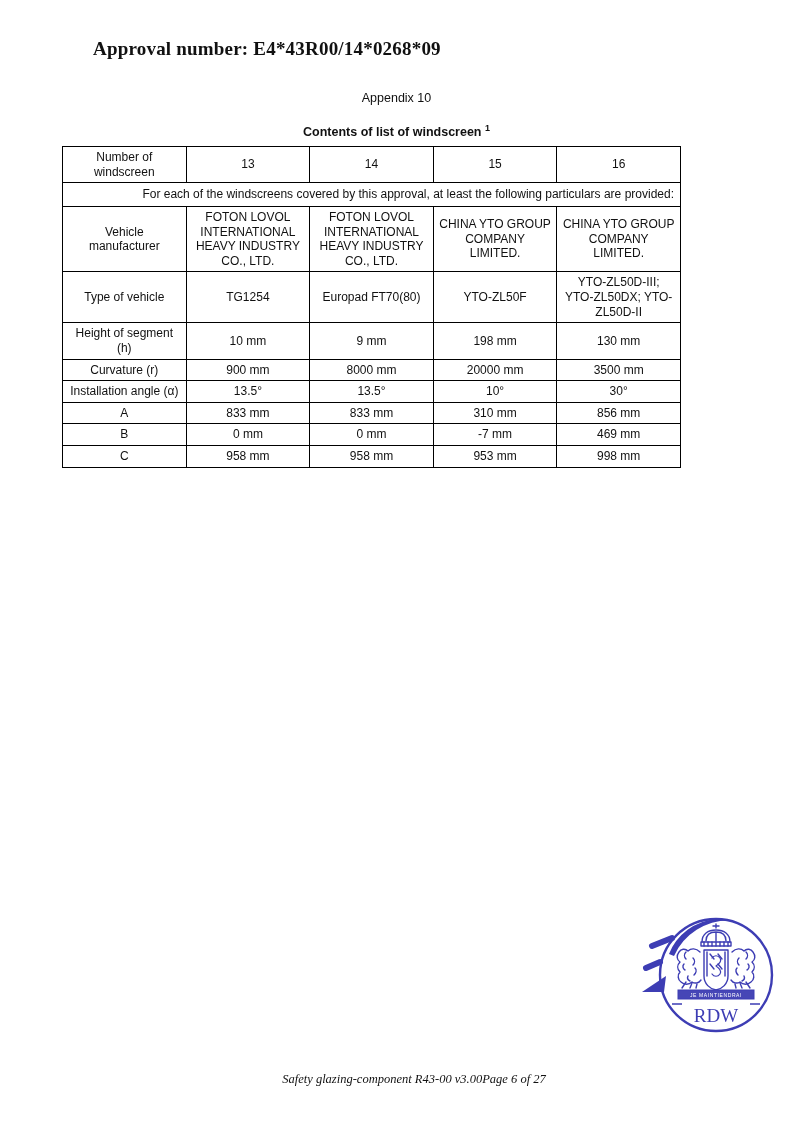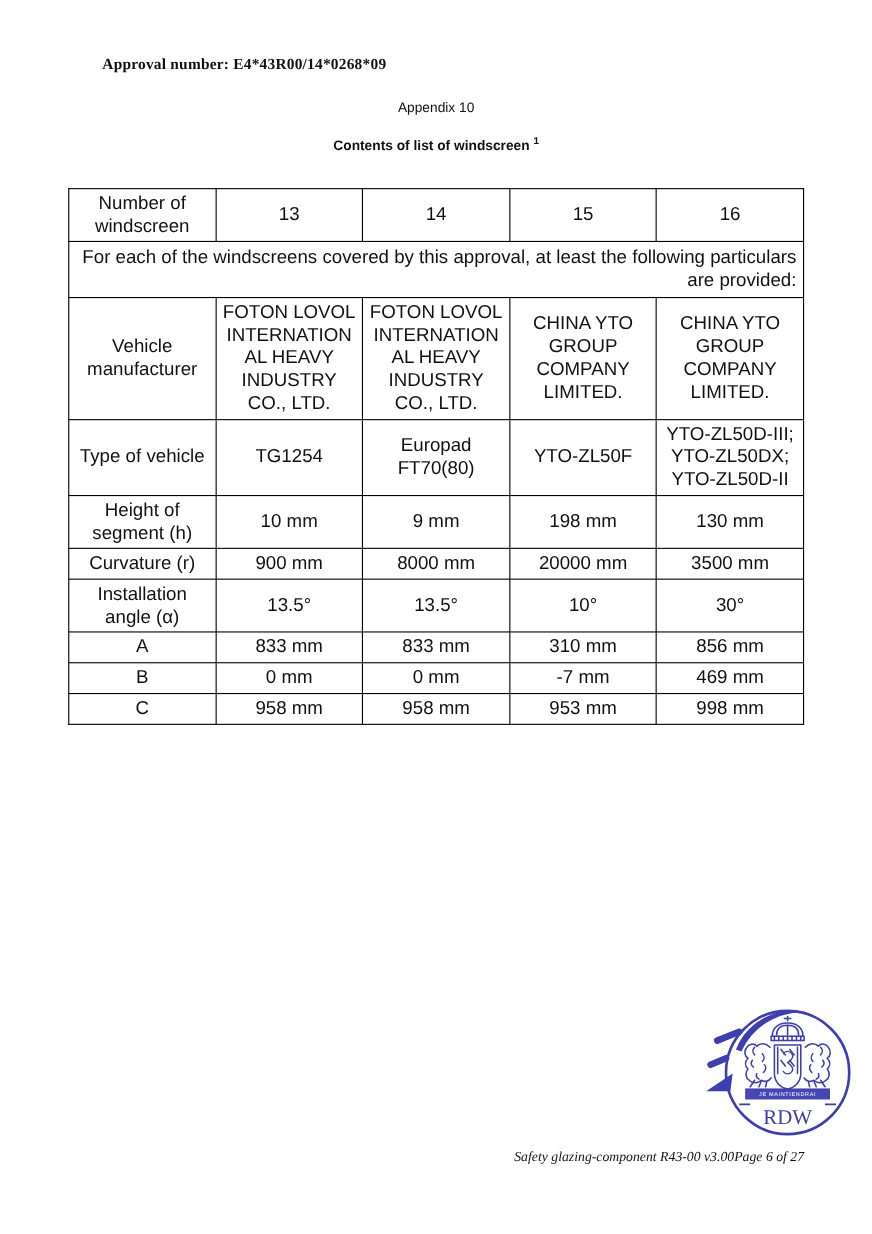--- a/index.html
+++ b/index.html
@@ -5,54 +5,54 @@
   html, body { margin: 0; padding: 0; }
   body {
     width: 793px; height: 1122px;
     background: #ffffff;
     position: relative;
     font-family: "Liberation Sans", sans-serif;
     color: #111;
     overflow: hidden;
   }
   .approval {
-    position: absolute; left: 93px; top: 52px;
+    position: absolute; left: 93px; top: 38px;
     font-family: "Liberation Serif", serif;
-    font-weight: bold; font-size: 14px;
+    font-weight: bold; font-size: 19px;
     letter-spacing: 0.2px;
   }
   .title-block { position: absolute; left: 62px; width: 669px; text-align: center; }
   .appendix-title { top: 91px; font-weight: normal; font-size: 12.5px; }
   .page-subtitle { top: 123px; font-weight: bold; font-size: 12.5px; }
   .page-subtitle sup { font-size: 9px; }
 
   table.ws {
-    position: absolute; left: 62px; top: 171px;
-    width: 669px;
+    position: absolute; left: 62px; top: 146px;
+    width: 619px;
     border-collapse: collapse;
     table-layout: fixed;
-    font-size: 17px;
+    font-size: 12px;
     line-height: 1.22;
   }
   table.ws td {
     border: 1px solid #000;
     text-align: center;
     vertical-align: middle;
     padding: 3px 5px;
     word-wrap: break-word;
   }
   table.ws td.note {
     text-align: right;
     padding: 4px 6px;
   }
   table.ws col { width: 20%; }
 
   .footer {
-    position: absolute; left: 62px; top: 1044px; width: 669px;
-    display: flex; justify-content: flex-end;
+    position: absolute; left: 62px; top: 1072px; width: 669px;
+    display: flex; justify-content: center;
     font-family: "Liberation Serif", serif;
     font-style: italic; font-size: 12.5px;
   }
   .footer .f-left { padding-left: 35px; }
 
   .stamp {
     position: absolute; left: 638px; top: 908px;
     width: 150px; height: 132px;
   }
 </style>

